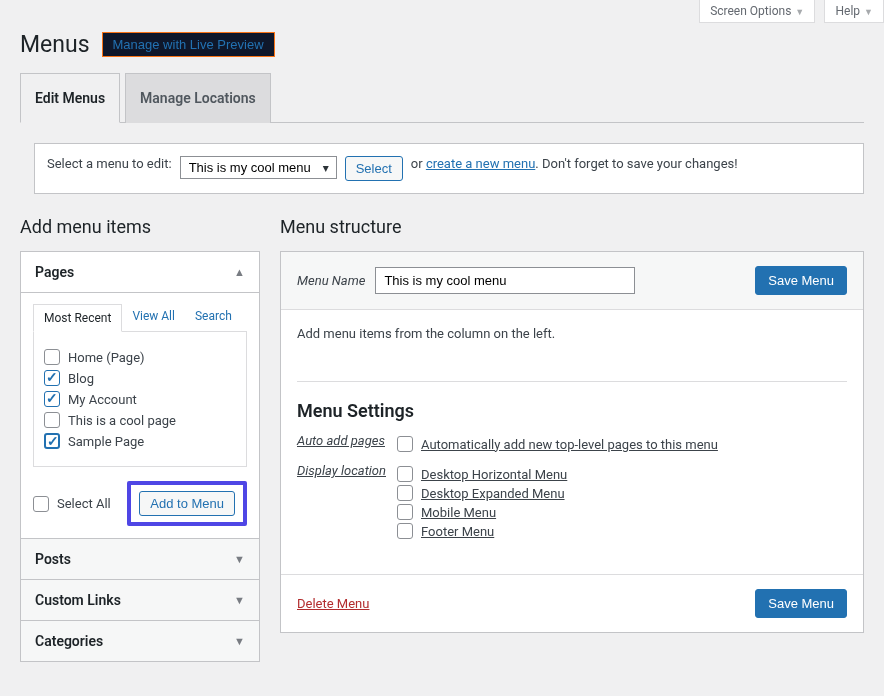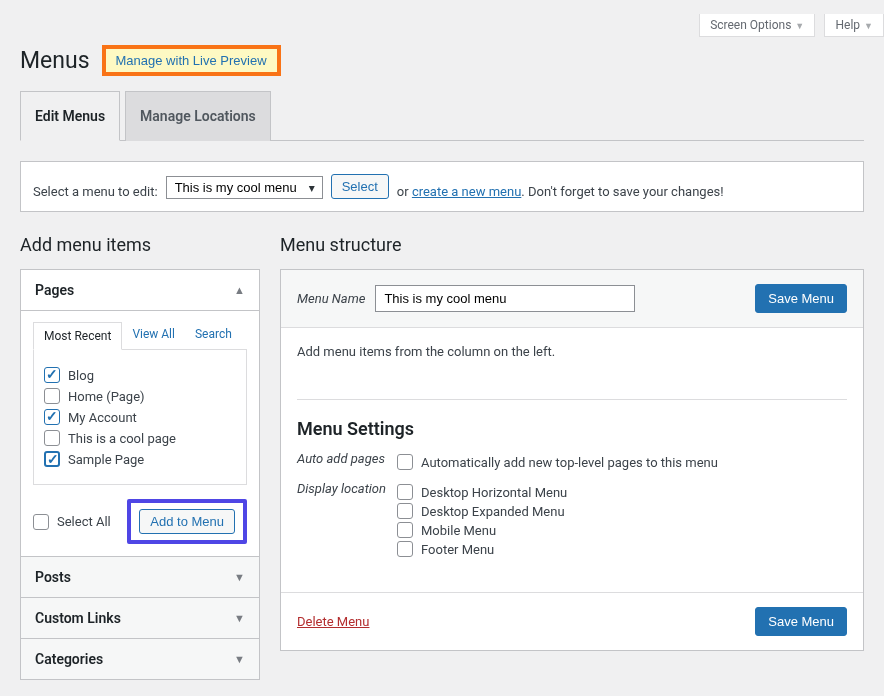--- a/index.html
+++ b/index.html
@@ -1,27 +1,27 @@
 <!DOCTYPE html>
 <html><head>
 <meta charset="utf-8">
 <style>
 * { box-sizing: border-box; margin: 0; padding: 0; }
 body { font-family: -apple-system, BlinkMacSystemFont, "Segoe UI", Roboto, sans-serif; font-size: 13px; color: #3c434a; background: #f0f0f1; width: 884px; height: 696px; overflow: hidden; }
 .wrap { padding: 0 20px 20px 20px; }
-.top-buttons { text-align: right; padding-top: 14px; }
+.top-buttons { text-align: right; padding-top: 0; }
 .screen-meta-btn { display: inline-block; background: #fff; border: 1px solid #dcdcde; border-top: none; padding: 4px 10px; font-size: 12px; color: #646970; margin-left: 6px; cursor: pointer; }
 .screen-meta-btn .tri { font-size: 9px; margin-left: 4px; color: #a7aaad; }
 .header-row { display: flex; align-items: center; margin: 8px 0 14px 0; }
 h1 { font-size: 23px; font-weight: 400; color: #1d2327; margin-right: 12px; }
-.page-title-action { border: 4px solid #f97316; color: #2271b1; background: #fef9c3; padding: 4px 10px; font-size: 13px; cursor: pointer; }
+.page-title-action { border: 1px solid #f97316; color: #2271b1; background: #0f172a; padding: 4px 10px; font-size: 13px; cursor: pointer; }
 .nav-tabs { border-bottom: 1px solid #c3c4c7; display: flex; }
 .nav-tab { background: #dcdcde; border: 1px solid #c3c4c7; border-bottom: none; color: #50575e; padding: 16px 14px; margin-right: 5px; font-size: 14px; font-weight: 600; cursor: pointer; position: relative; top: 1px; }
 .nav-tab.active { background: #f0f0f1; border-bottom: 1px solid #f0f0f1; color: #1d2327; }
-.menu-edit-row { background: #fff; border: 1px solid #c3c4c7; padding: 12px; margin-top: 20px; display:flex; align-items:flex-end; gap:8px; flex-wrap:wrap;}
+.menu-edit-row { background: #fff; border: 1px solid #c3c4c7; padding: 12px; margin-top: 20px; display:flex; align-items:flex-start; gap:8px; flex-wrap:wrap;margin-left:14px;}
 .menu-edit-row label { font-size: 13px; }
 .menu-select { border: 1px solid #8c8f94; padding: 3px 24px 3px 8px; font-size: 13px; background:#fff; appearance:none; -webkit-appearance:none;}
 .select-wrap{position:relative; display:inline-block;}
 .select-wrap::after{content:"▾"; position:absolute; right:8px; top:50%; transform:translateY(-50%); color:#2c3338; font-size:12px; pointer-events:none;}
 .btn-secondary { border: 1px solid #2271b1; color: #2271b1; background: #f6f7f7; padding: 4px 10px; font-size: 13px; cursor: pointer; border-radius:3px;}
 .link { color: #2271b1; text-decoration: underline; cursor: pointer; }
 .cols { display: flex; margin-top: 22px; gap: 20px; }
 .col-left { width: 240px; }
 .col-right { flex: 1; }
 h2 { font-size: 18px; font-weight: 400; color: #1d2327; margin-bottom: 14px; }
@@ -44,21 +44,21 @@
 .bottom-row { display: flex; justify-content: space-between; align-items: center; margin-top: 14px; }
 .highlight-box { border: 4px solid #4f46e5; padding: 6px 8px; display: inline-block; border-radius:2px;}
 .menu-panel { border: 1px solid #c3c4c7; background: #fff; }
 .menu-header { background: #f6f7f7; border-bottom: 1px solid #dcdcde; padding: 14px 16px; display: flex; justify-content: space-between; align-items: center; }
 .menu-header .name-area { display: flex; align-items: center; gap: 10px; }
 .menu-header .name-area label { font-style: italic; font-size: 13px; }
 .menu-header input[type=text] { border: 1px solid #8c8f94; padding: 5px 8px; font-size: 13px; width: 260px; }
 .btn-primary { background: #2271b1; border: 1px solid #2271b1; color: #fff; padding: 6px 12px; font-size: 13px; cursor: pointer; border-radius:3px;}
 .menu-body { padding: 16px 16px 24px 16px; }
 .instructions { font-size: 13px; color: #3c434a; margin-bottom: 40px; }
-.settings-row { display: flex; margin: 8px 0; }
+.settings-row { display: flex; margin: 8px 0; text-decoration: underline; }
 .settings-label { width: 100px; font-style: italic; font-size: 13px; color: #3c434a; }
 .settings-values { flex: 1; }
 .settings-values .chk-item { margin: 3px 0; }
 .menu-footer { border-top: 1px solid #dcdcde; padding: 14px 16px; display: flex; justify-content: space-between; align-items: center; }
 .delete-link { color: #b32d2e; text-decoration: underline; cursor: pointer; font-size: 13px; }
 .hr{border:none;border-top:1px solid #dcdcde; margin:0 0 18px 0;}
 </style>
 </head>
 <body>
 
@@ -99,26 +99,26 @@
           <span class="acc-arrow">▲</span>
         </div>
         <div class="acc-body">
           <div class="inner-tabs">
             <div class="inner-tab active">Most Recent</div>
             <div class="inner-tab">View All</div>
             <div class="inner-tab">Search</div>
           </div>
           <div class="tabs-panel">
             <label class="chk-item">
+                <input type="checkbox" style="">
+                <span>Home (Page)</span>
+              </label>
+            <label class="chk-item">
                 <input type="checkbox" checked="" style="">
                 <span>Blog</span>
-              </label>
-            <label class="chk-item">
-                <input type="checkbox" style="">
-                <span>Home (Page)</span>
               </label>
             <label class="chk-item">
                 <input type="checkbox" checked="" style="">
                 <span>My Account</span>
               </label>
             <label class="chk-item">
                 <input type="checkbox" style="">
                 <span>This is a cool page</span>
               </label>
             <label class="chk-item">

